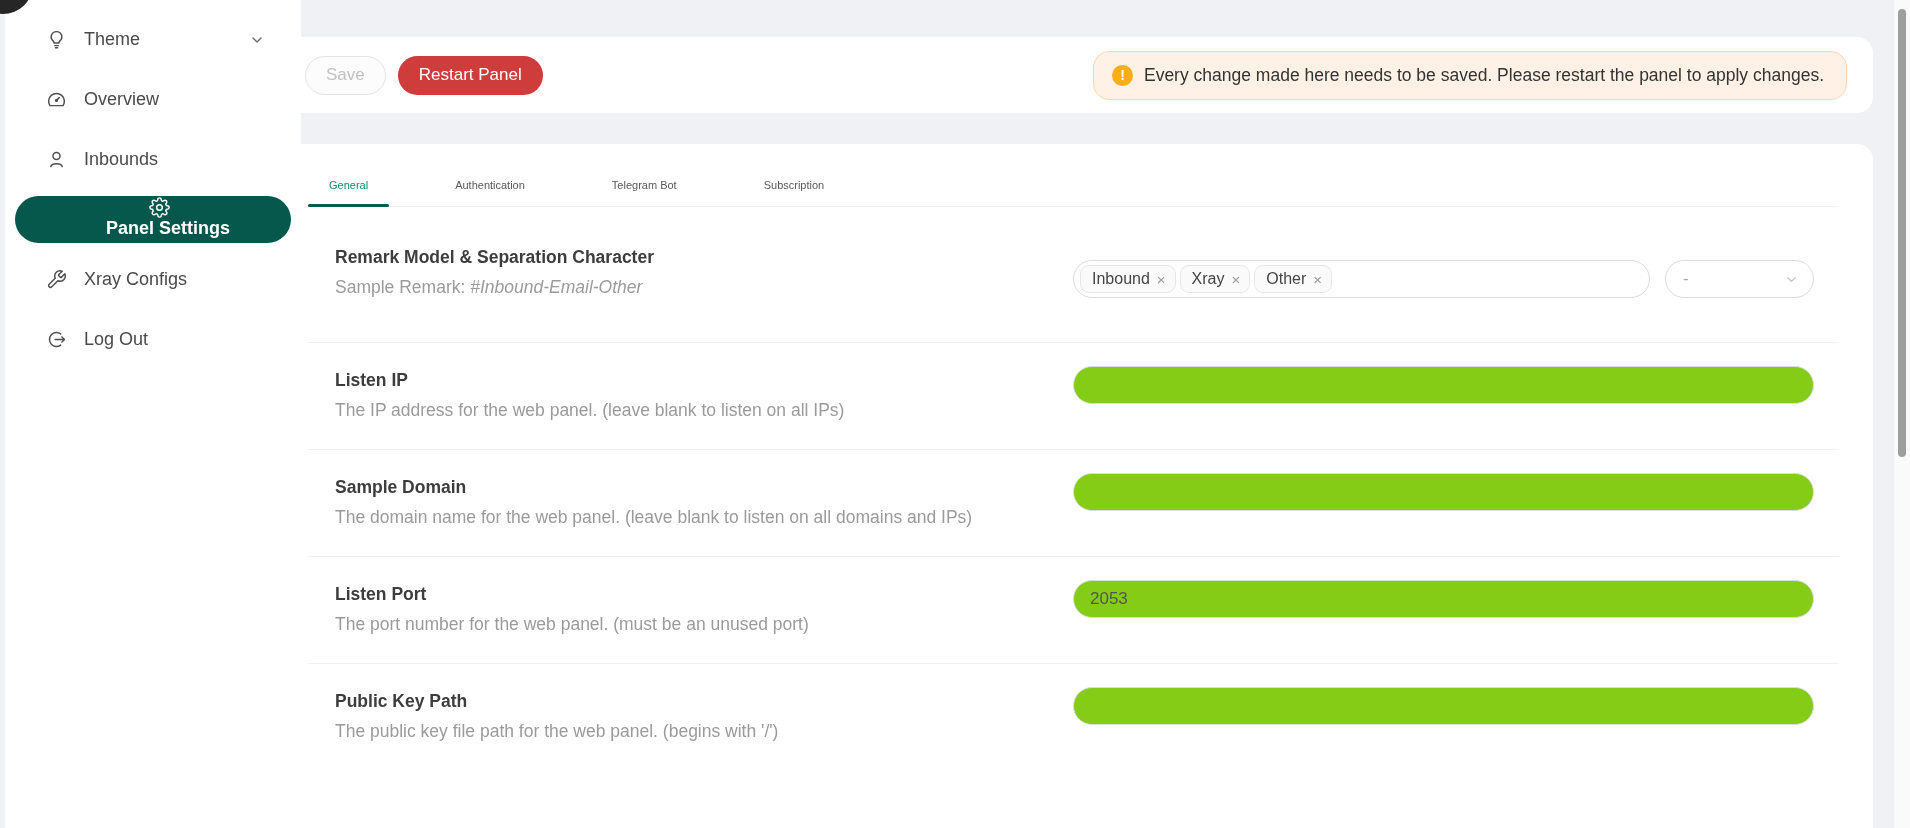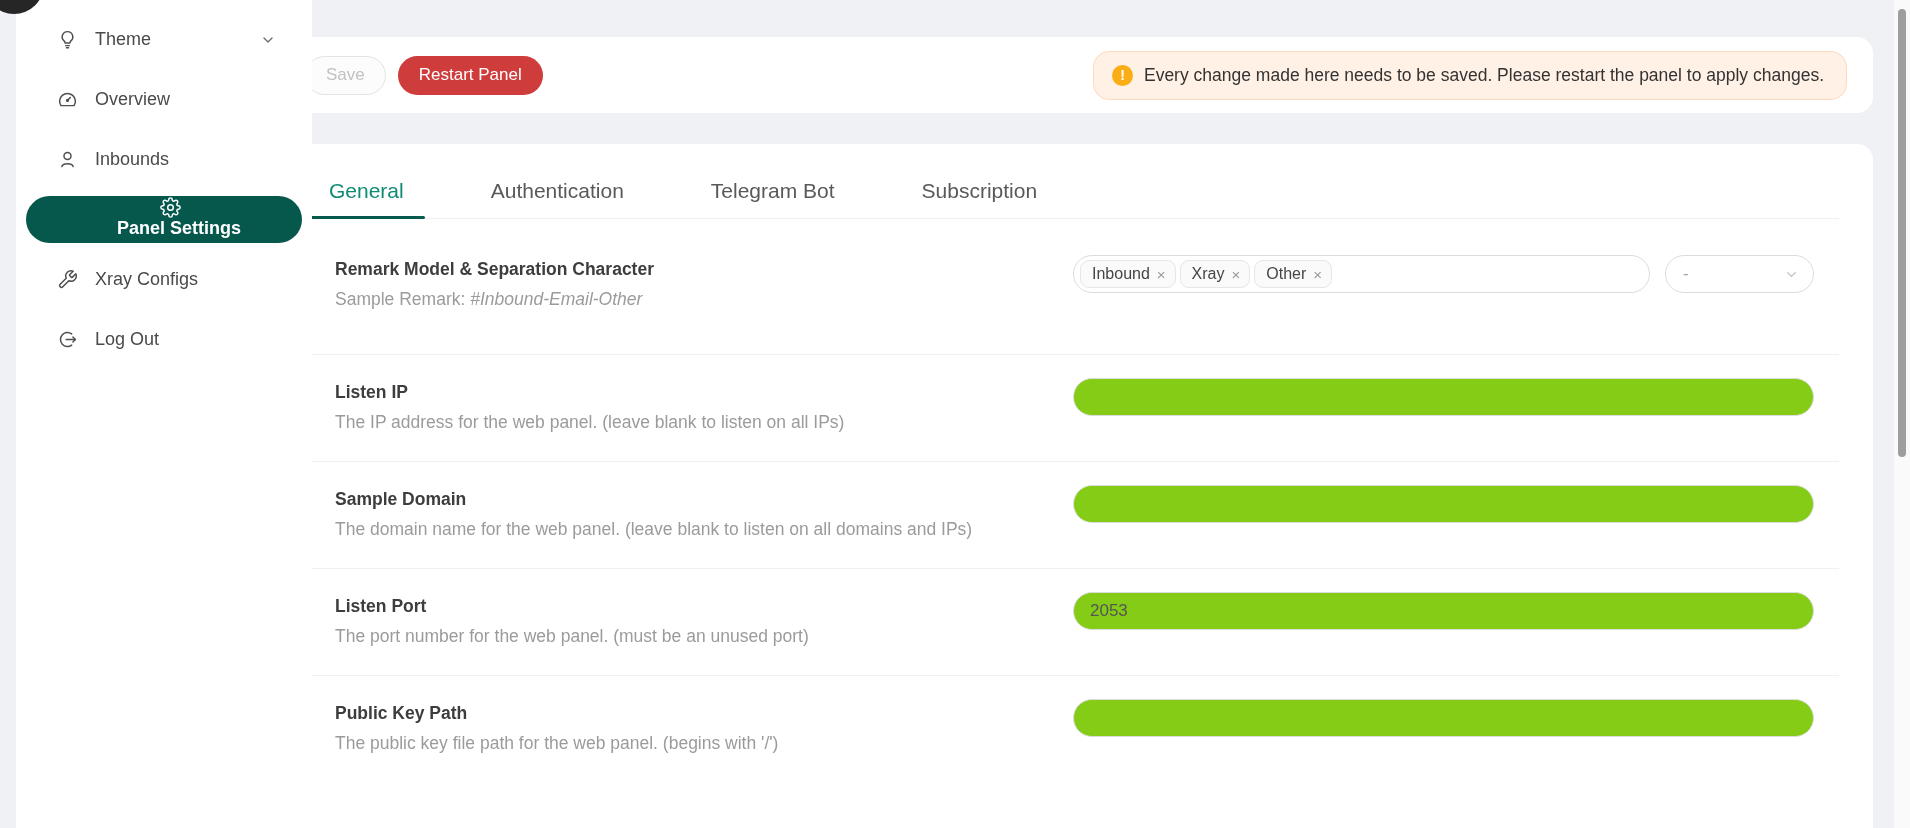--- a/index.html
+++ b/index.html
@@ -6,21 +6,21 @@
   html,body { width:1910px; height:828px; overflow:hidden; }
   body {
     font-family:"Liberation Sans", sans-serif;
     background:#f0f1f4;
     color:#3d3d3d;
     position:relative;
   }
 
   
   .sidebar {
-    position:absolute; left:16px; top:0; bottom:0; width:296px;
+    position:absolute; left:5px; top:0; bottom:0; width:296px;
     background:#ffffff; padding-top:16px; z-index:2;
   }
   .corner-blob {
     position:absolute; left:-32px; top:-46px; width:60px; height:60px;
     border-radius:50%; background:#262626; z-index:3;
   }
   .side-item {
     height:47px; margin:0 10px 13px 10px; display:flex; align-items:center;
     padding-left:30px; border-radius:24px; color:#4a4a4a; font-size:18px;
     cursor:pointer;
@@ -67,36 +67,36 @@
   }
 
   .card-body { margin:31px 37px 0 20px; height:700px; }
 
   
   .tabs {
     margin:0 34px 0 38px; display:flex; padding-top:20px;
     border-bottom:1px solid #f0f0f0;
   }
   .tab {
-    padding:15px 21px; font-size:21px; color:#595959; margin-right:45px;
+    padding:15px 21px; font-size:11px; color:#595959; margin-right:45px;
     position:relative; cursor:pointer;
   }
   .tab.active { color:#0e8c73; }
   .tab.active::after {
     content:""; position:absolute; left:0; right:0; bottom:-1px; height:3px;
     background:#075a4e; border-radius:2px;
   }
 
   
   .rows { margin:14px 34px 0 38px; }
   .frow {
     display:flex; justify-content:space-between;
     padding:27px 25px 28px 27px; border-bottom:1px solid #f0f0f0;
   }
-  .frow.first { padding-top:26px; padding-bottom:44px; }
+  .frow.first { padding-top:26px; padding-bottom:44px;align-items:flex-end; }
   .frow.last { border-bottom:none; }
   .frow-left { width:700px; padding-right:40px; }
   .f-title { font-size:17.5px; font-weight:bold; color:#3d3d3d; margin-bottom:9px; }
   .f-desc { font-size:17.5px; color:#9b9b9b; }
   .f-desc .it { font-style:italic; }
   .frow-right { width:741px; display:flex; align-items:flex-start; margin-top:-4px; }
 
   .tinput {
     flex:1; height:38px; border:1px solid #dcdcdc; border-radius:19px;
     font-size:17px; color:#555555; padding:0 16px; outline:none;

